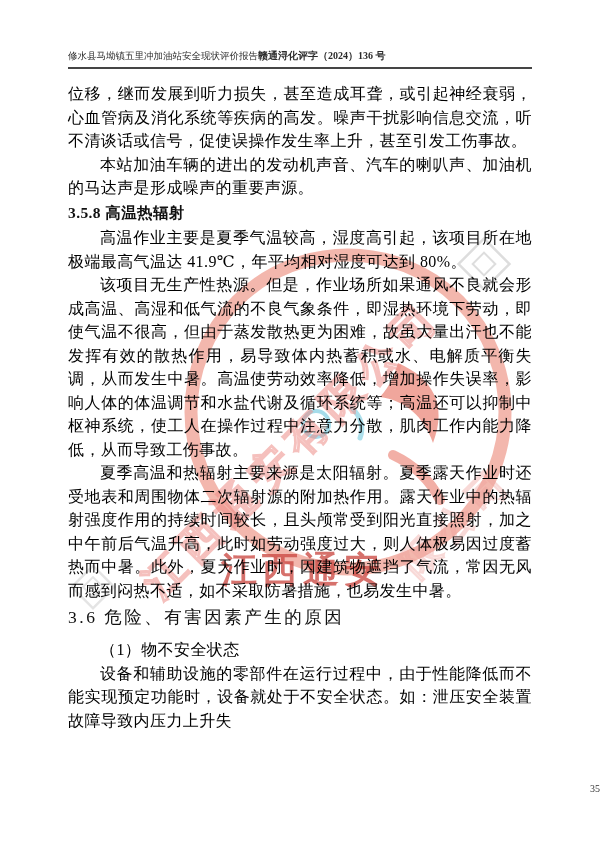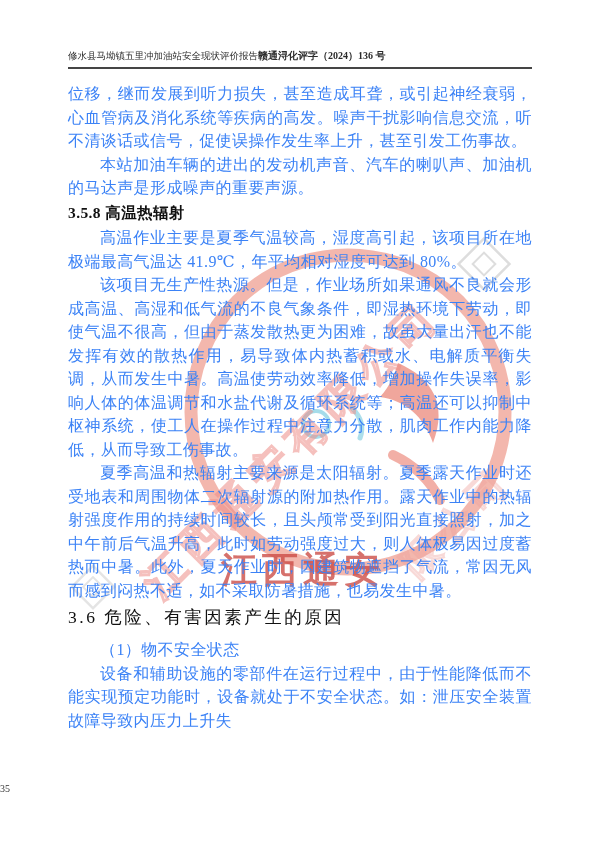--- a/index.html
+++ b/index.html
@@ -43,34 +43,34 @@
   }
   .hdr-left{font-size:9.5px;}
   .hdr-right{font-weight:bold;font-size:10px;}
   .body-text{margin-top:13px;text-align:justify;}
   .para{
     margin:0;
     font-size:16px;line-height:23.5px;
     letter-spacing:0.4px;
     text-align:justify;
     text-justify:inter-ideograph;
-    color:#3b82f6;
+    color:#000000;
   }
   .para.indent{text-indent:2em;}
   .h-sub{
     margin:0;font-size:15.5px;line-height:26.5px;
     font-weight:bold;color:#111;letter-spacing:0.4px;
   }
   .h-main{
     margin:0 0 6px 0;font-size:17.5px;line-height:30px;
     font-weight:normal;color:#111;letter-spacing:2.5px;
   }
   .page-number{
     position:absolute;left:0;top:783px;width:600px;
-    text-align:left;font-size:10px;color:#333;z-index:1;
+    text-align:right;font-size:10px;color:#333;z-index:1;
   }
 </style>
 </head>
 <body>
 
 <div class="page">
 
   <div class="wm-layer">
     <svg class="wm-svg" width="600" height="849" viewBox="0 0 600 849">
 

